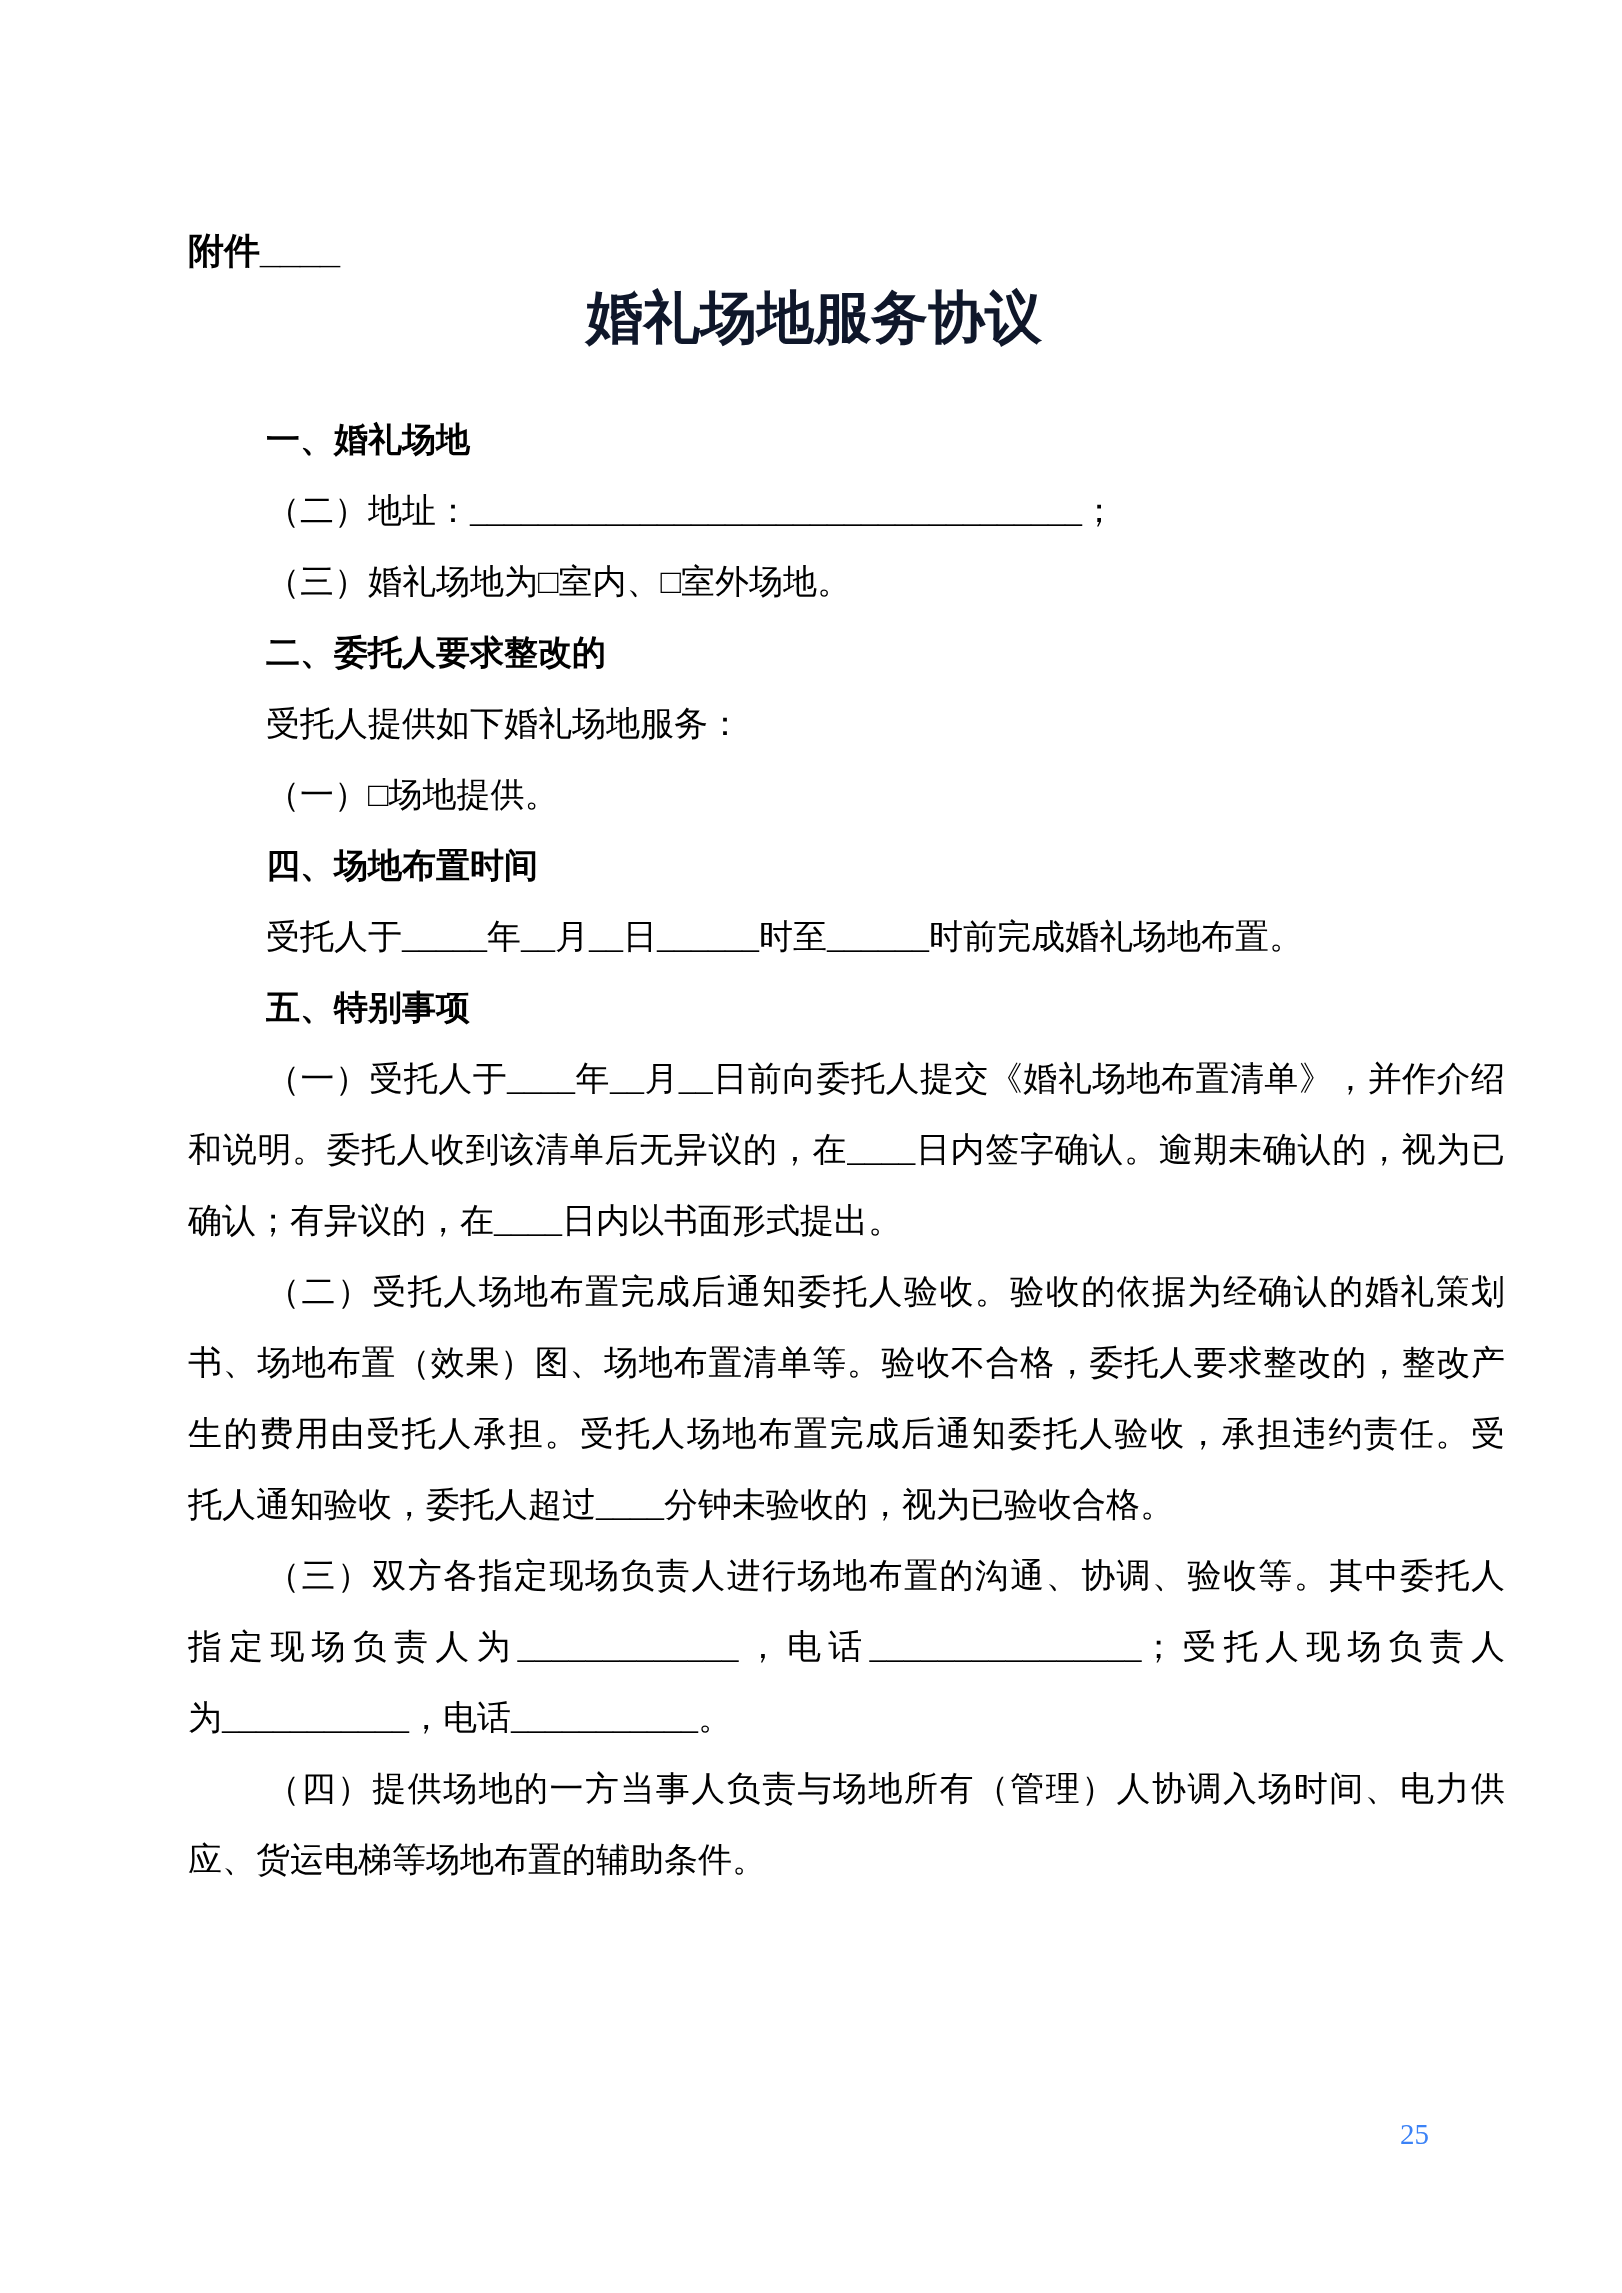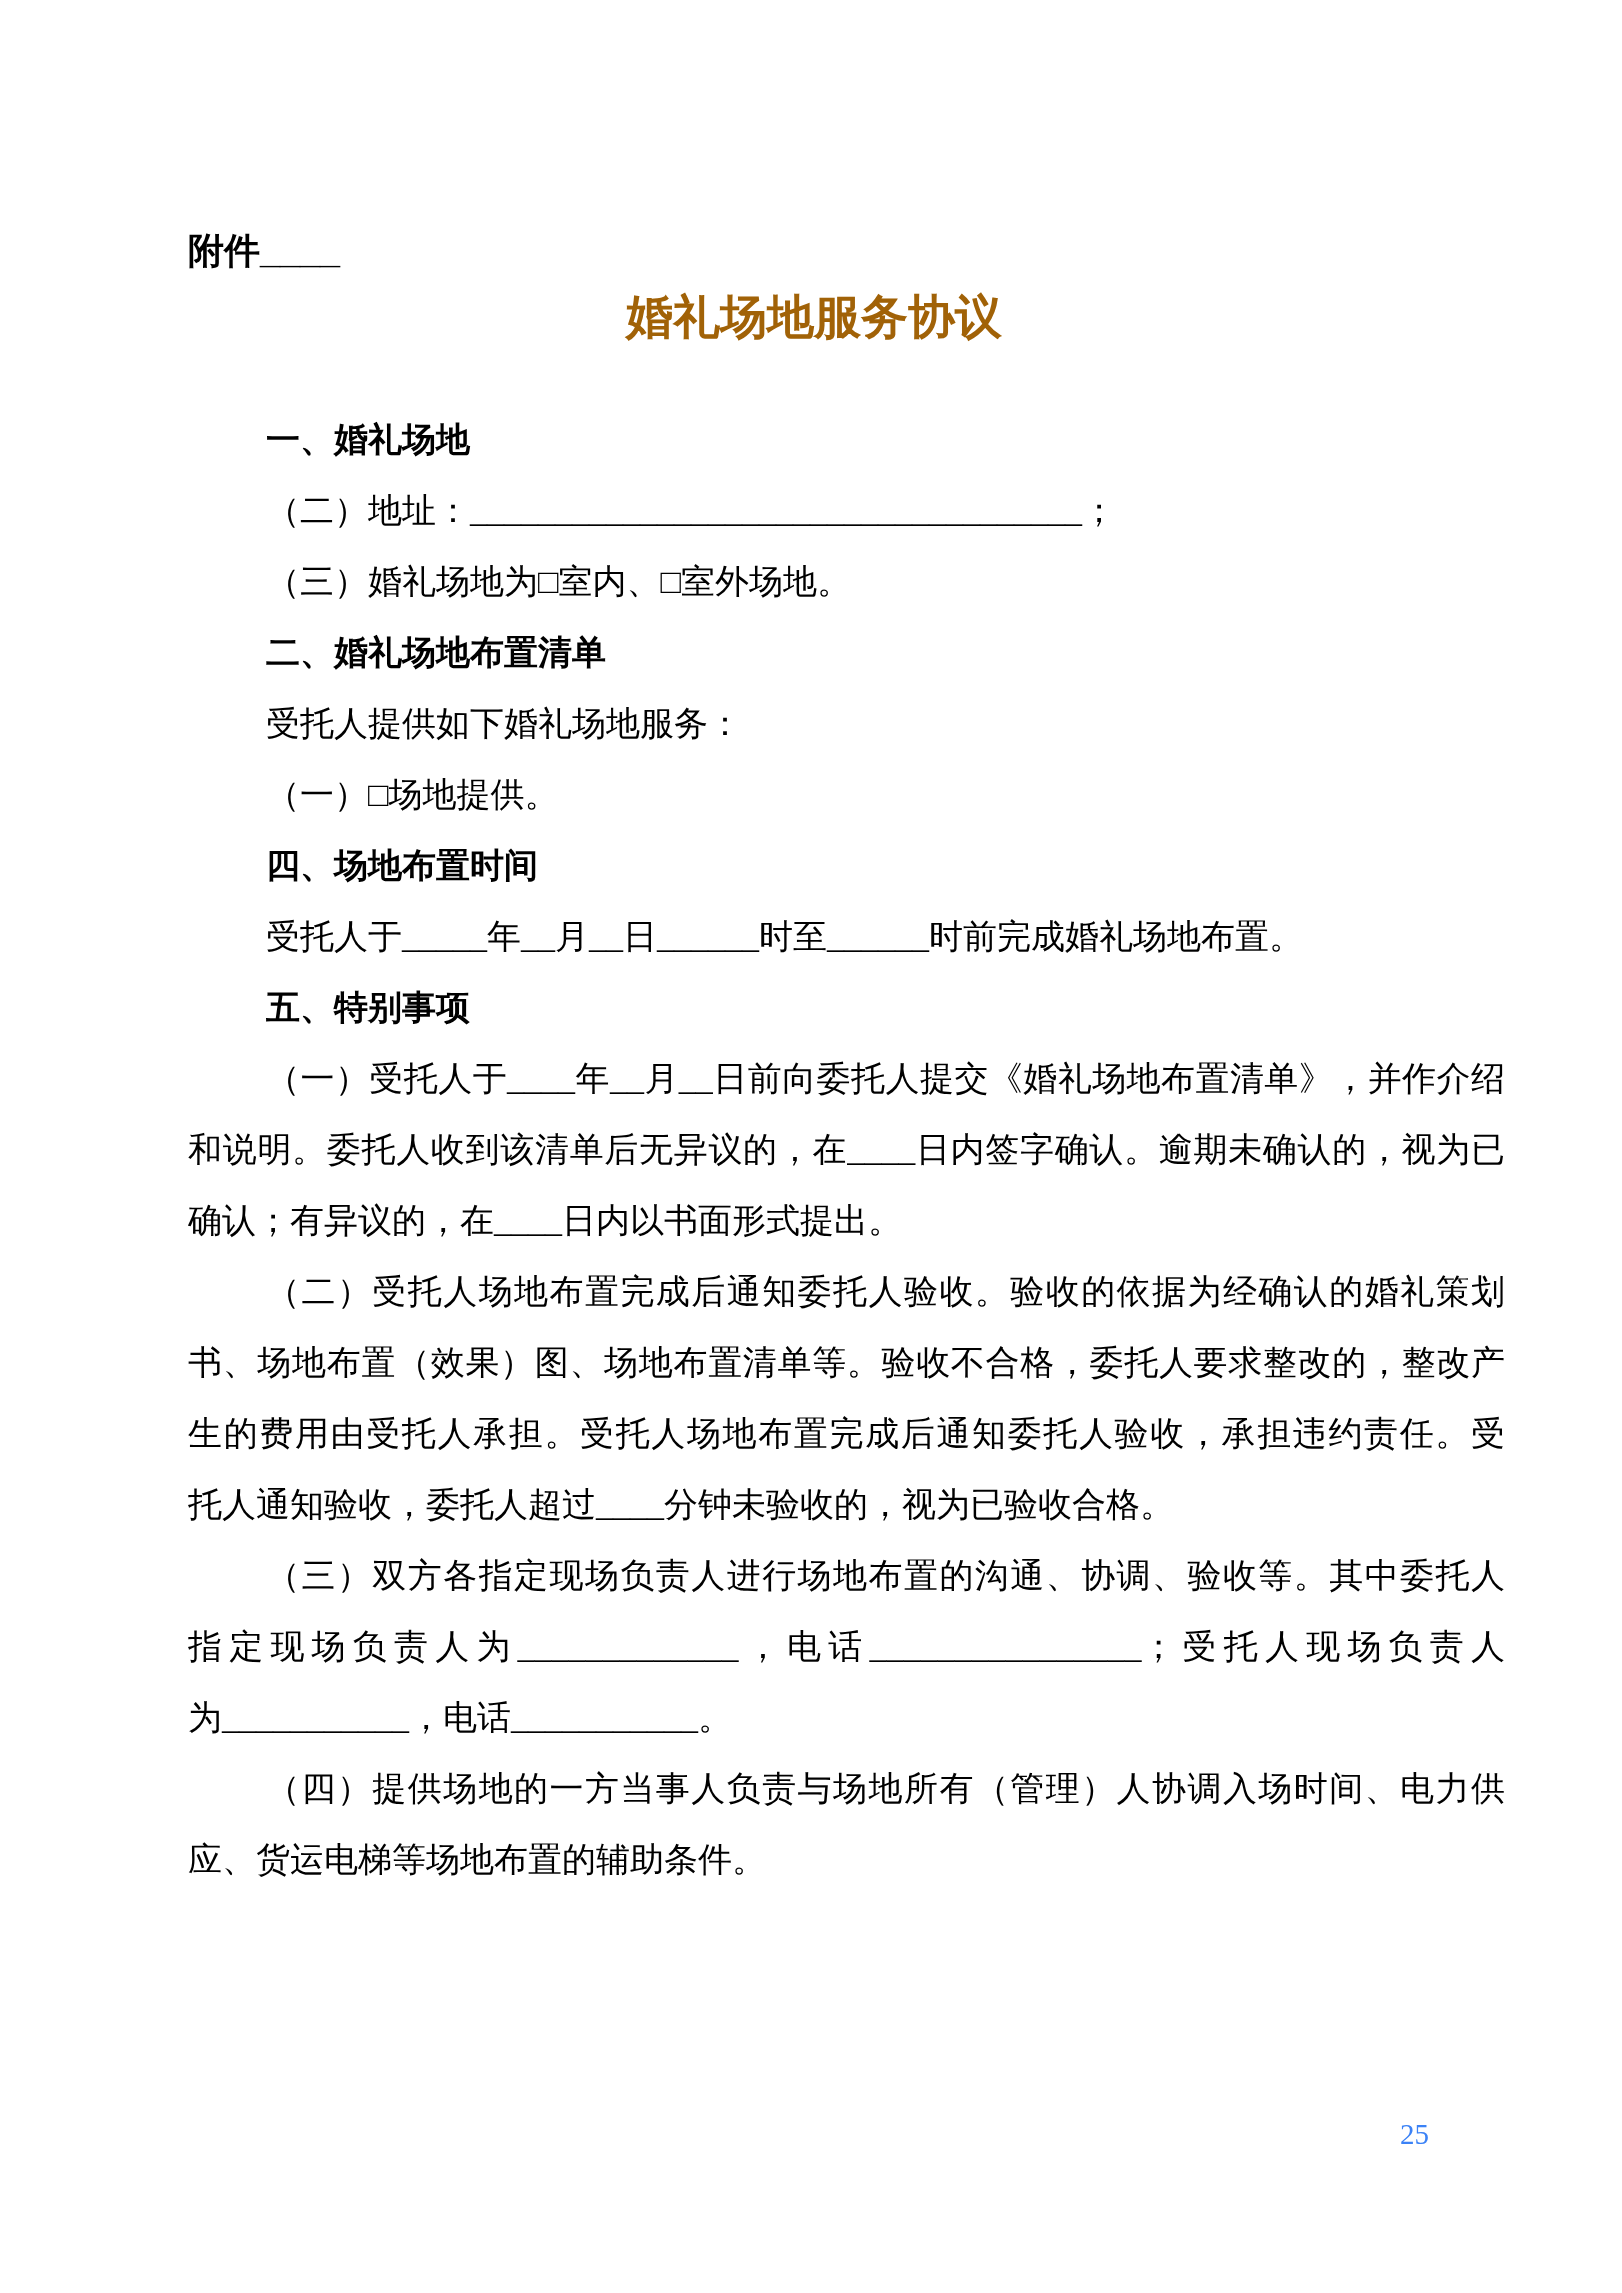--- a/index.html
+++ b/index.html
@@ -28,24 +28,24 @@
   }
   .attach .blank {
     font-weight: bold;
     letter-spacing: 0;
     text-align: right;
   }
   .title {
     margin: 14.5px 0 0 -65px;
     font-family: "Liberation Sans", "DejaVu Sans", sans-serif;
     font-weight: bold;
-    font-size: 47px;
+    font-size: 57px;
     line-height: 58px;
     text-align: center;
-    color: #a16207;
+    color: #0f172a;
   }
   .lines {
     margin-top: 58px;
   }
   .line {
     height: 71px;
     line-height: 71px;
     font-size: 34px;
     font-family: "Liberation Serif", "DejaVu Serif", serif;
     white-space: normal;
@@ -81,21 +81,21 @@
   <div class="attach">
     <span>附件</span><span class="blank">____</span>
   </div>
 
   <div class="title">婚礼场地服务协议</div>
 
   <div class="lines">
     <div class="line heading indent">一、婚礼场地</div>
     <div class="line indent">（二）地址：____________________________________；</div>
     <div class="line indent">（三）婚礼场地为□室内、□室外场地。</div>
-    <div class="line heading indent">二、婚礼场地布置清单</div>
+    <div class="line heading indent">二、委托人要求整改的</div>
     <div class="line indent">受托人提供如下婚礼场地服务：</div>
     <div class="line indent">（一）□场地提供。</div>
     <div class="line heading indent">四、场地布置时间</div>
     <div class="line indent">受托人于_____年__月__日______时至______时前完成婚礼场地布置。</div>
     <div class="line heading indent">五、特别事项</div>
     <div class="line indent fill">（一）受托人于____年__月__日前向委托人提交《婚礼场地布置清单》，并作介绍</div>
     <div class="line fill">和说明。委托人收到该清单后无异议的，在____日内签字确认。逾期未确认的，视为已</div>
     <div class="line">确认；有异议的，在____日内以书面形式提出。</div>
     <div class="line indent fill">（二）受托人场地布置完成后通知委托人验收。验收的依据为经确认的婚礼策划</div>
     <div class="line fill">书、场地布置（效果）图、场地布置清单等。验收不合格，委托人要求整改的，整改产</div>

